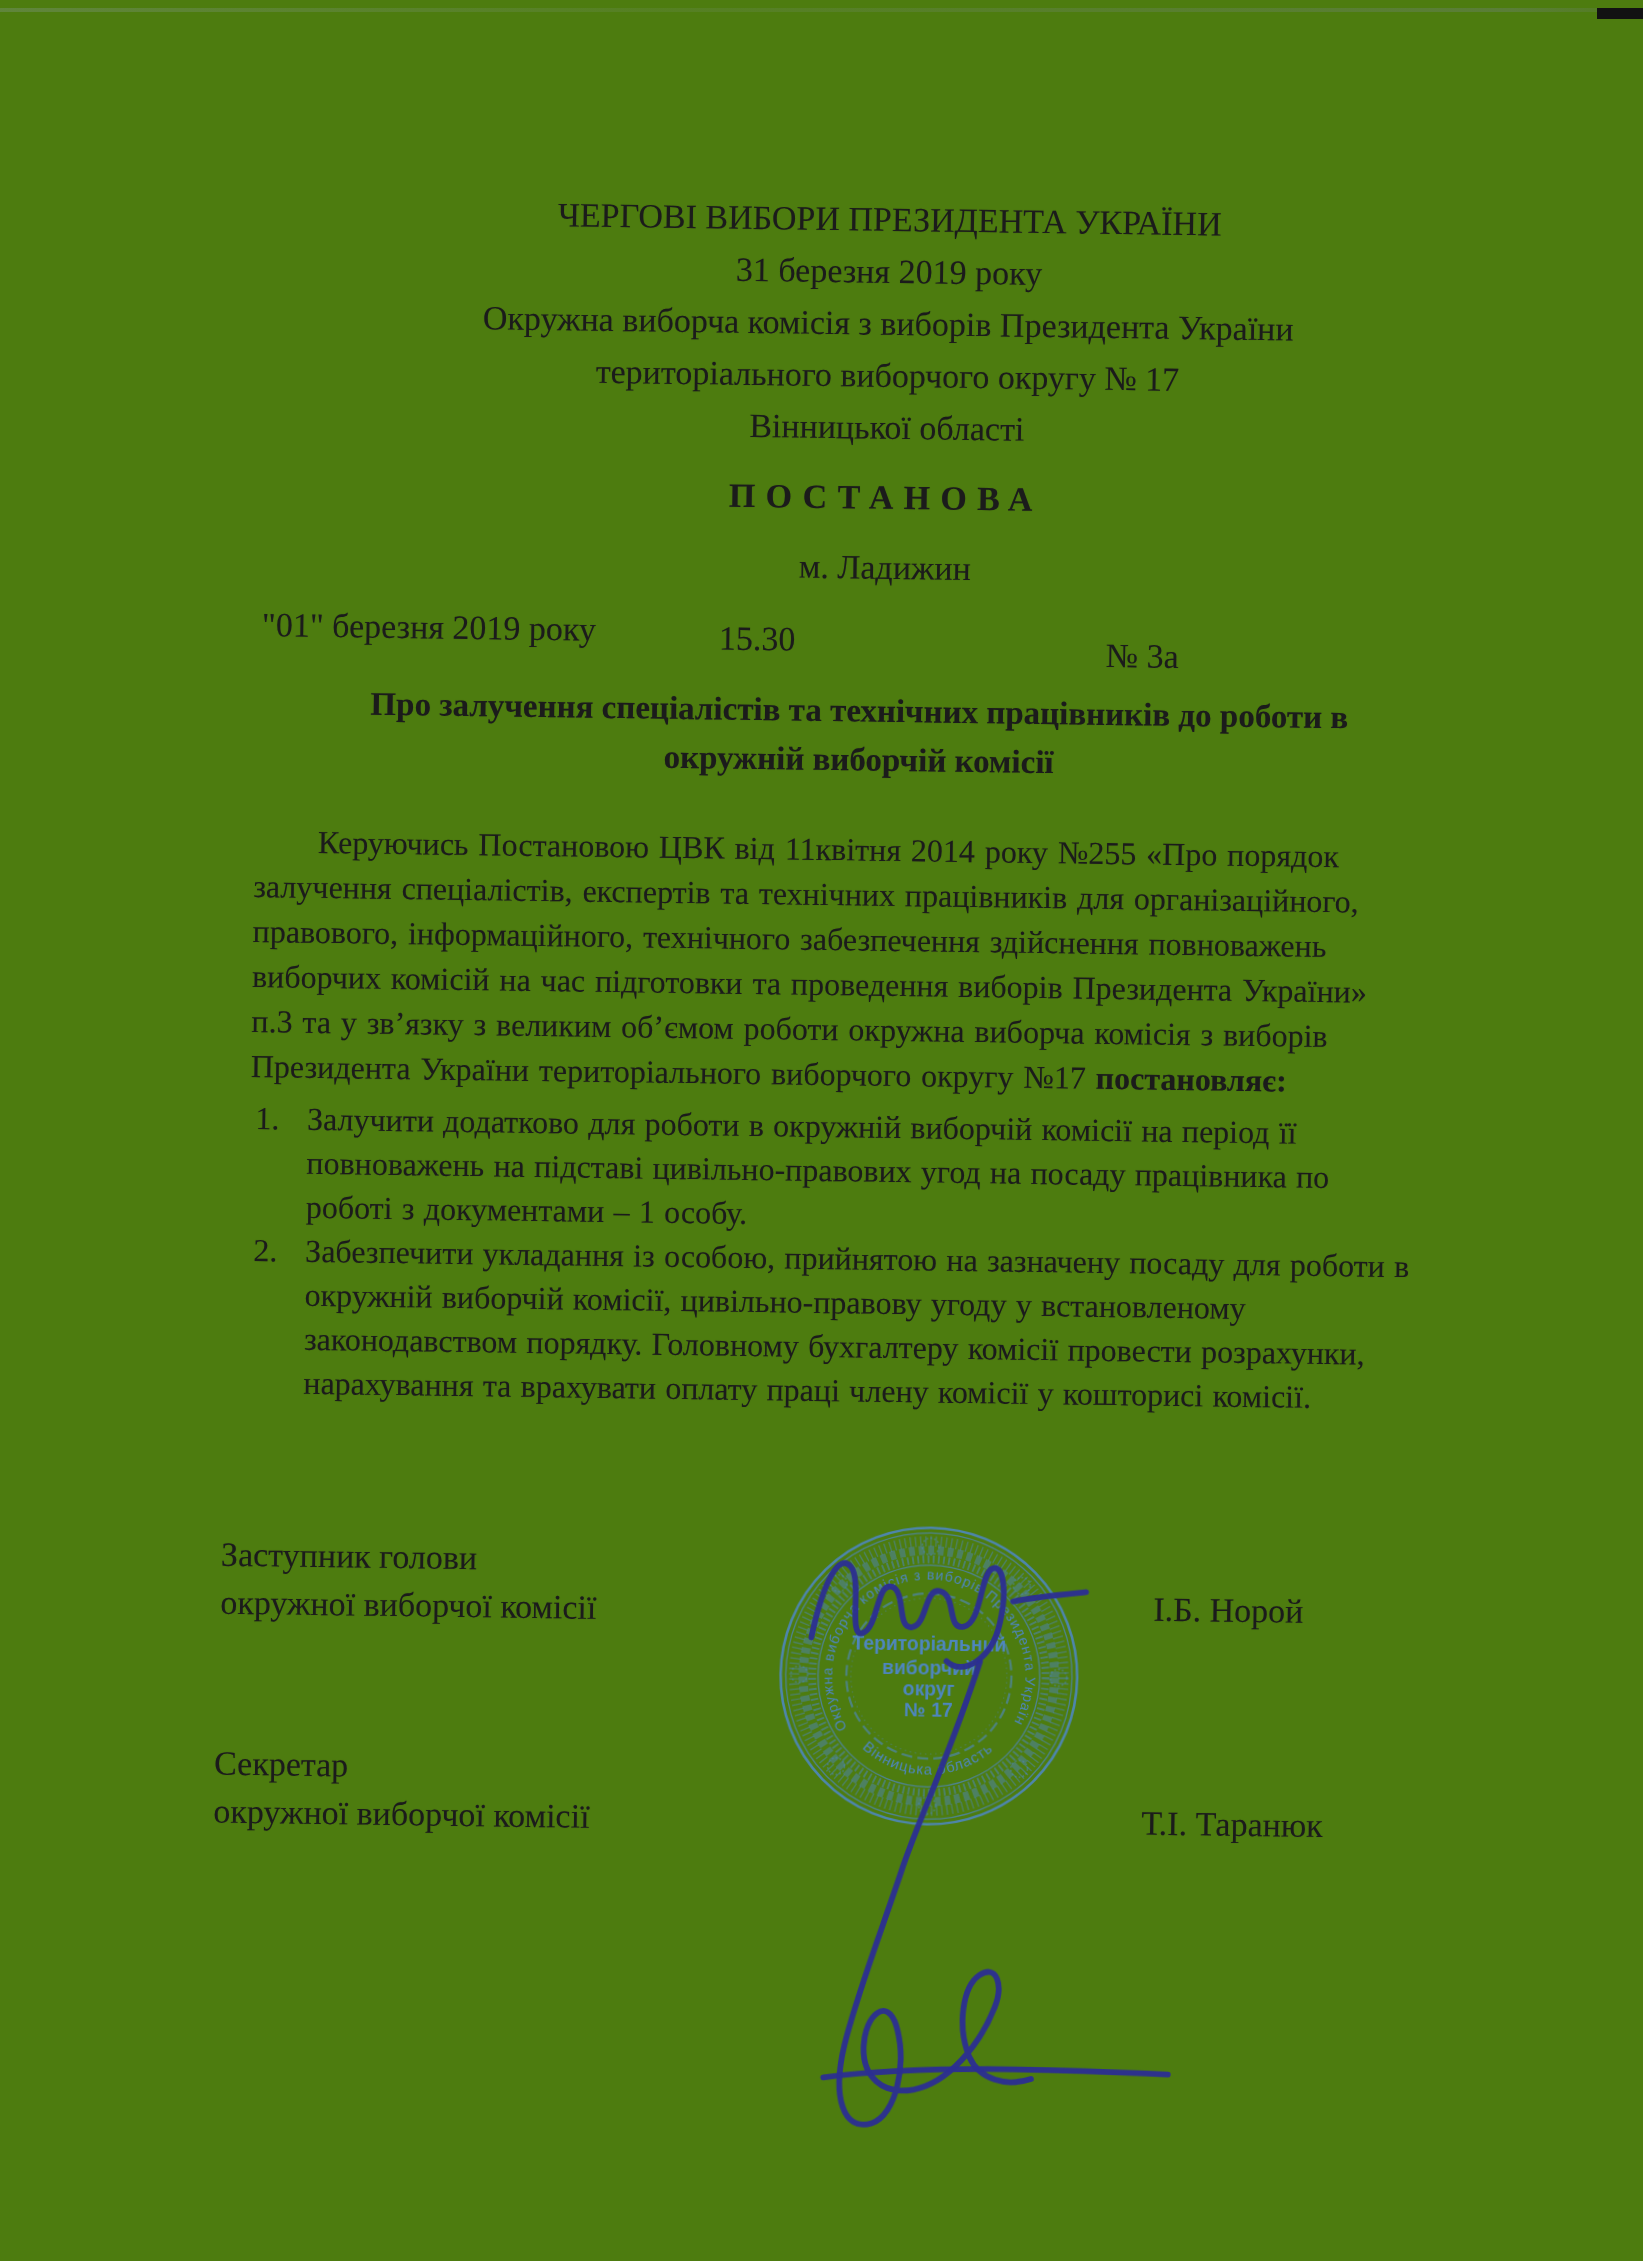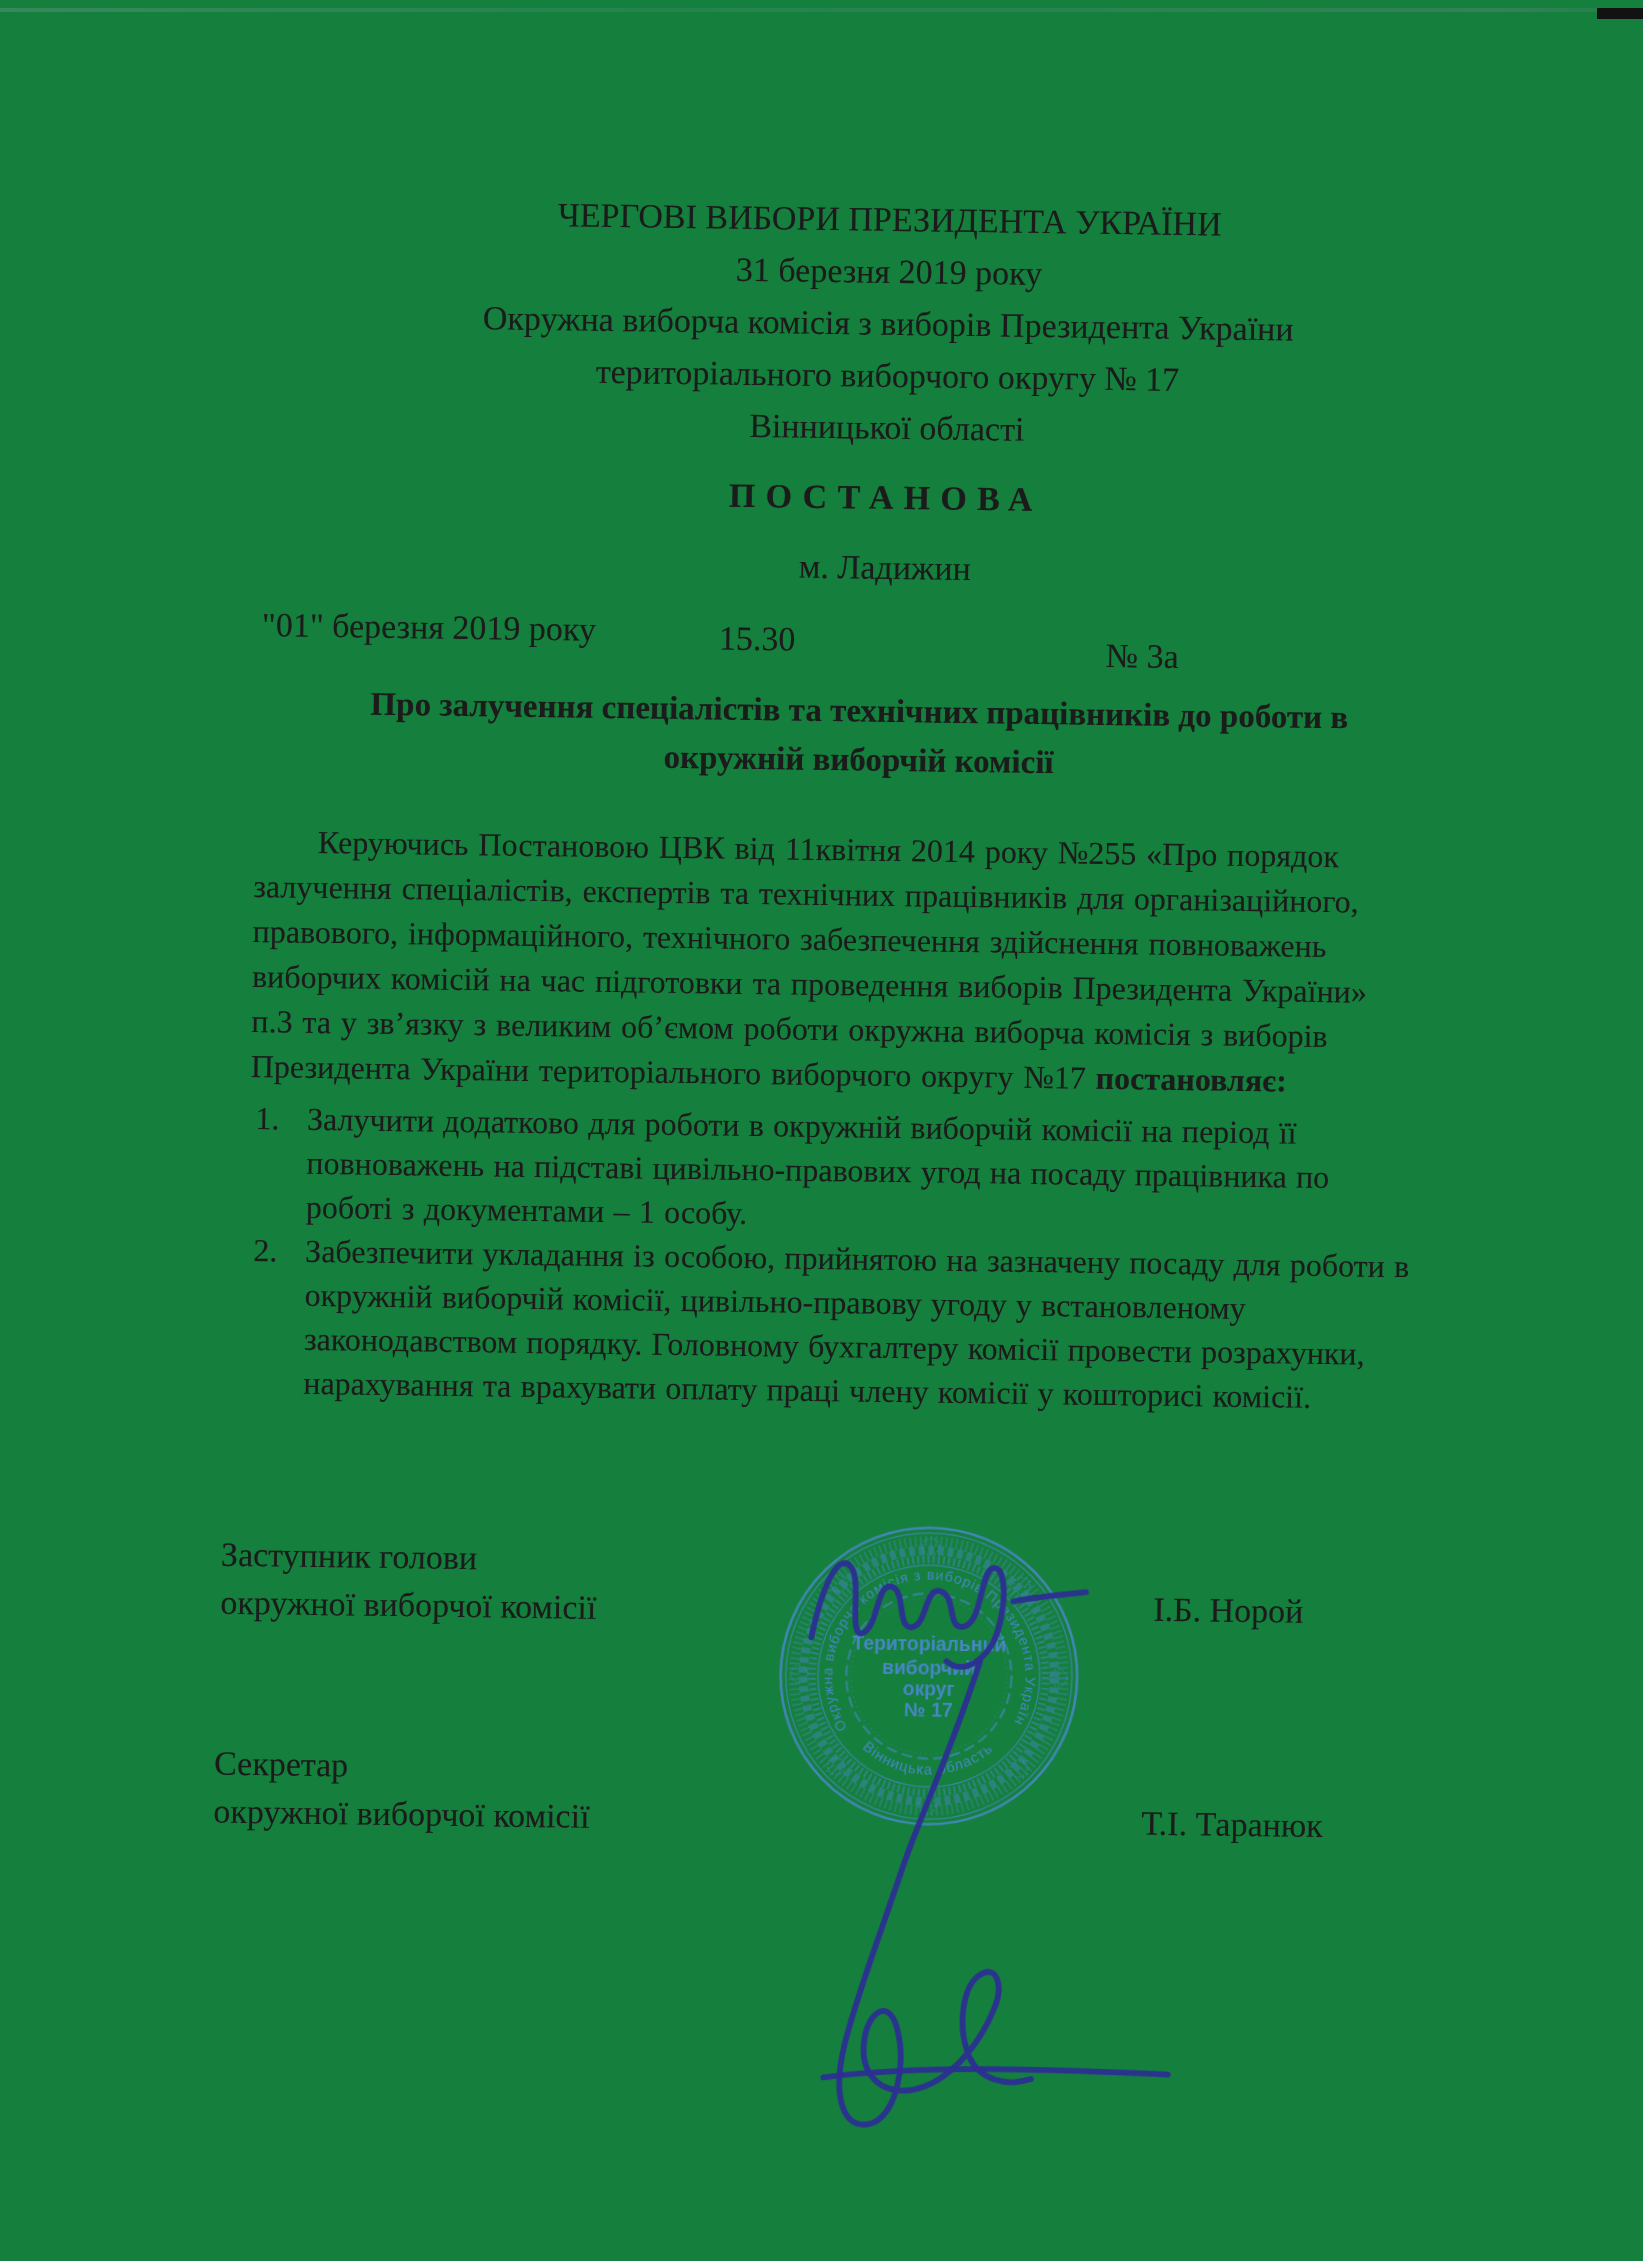--- a/index.html
+++ b/index.html
@@ -1,19 +1,19 @@
 <!DOCTYPE html>
 <html lang="uk" style="--color-text: #1b1b1b; --color-stamp: #4e88d8; --color-ink: #2b2e92;font-size:10.3px"><head>
 <meta charset="utf-8">
 <style>
   html,body{margin:0;padding:0;background:#e8e8e8;}
   .page{
     position:relative;
     width:1644px;height:2261px;
-    background:#15803d;
+    background:#4d7c0f;
     overflow:hidden;
     font-family:"Liberation Serif","DejaVu Serif",serif;
     color:var(--color-text,#1b1b1b);
   }
   .tilt{
     position:absolute;inset:0;
     transform:rotate(0.8deg);
     transform-origin:822px 1131px;
   }
   .doc-text{ text-shadow:0 0 0.8px rgba(40,40,40,.38); }

